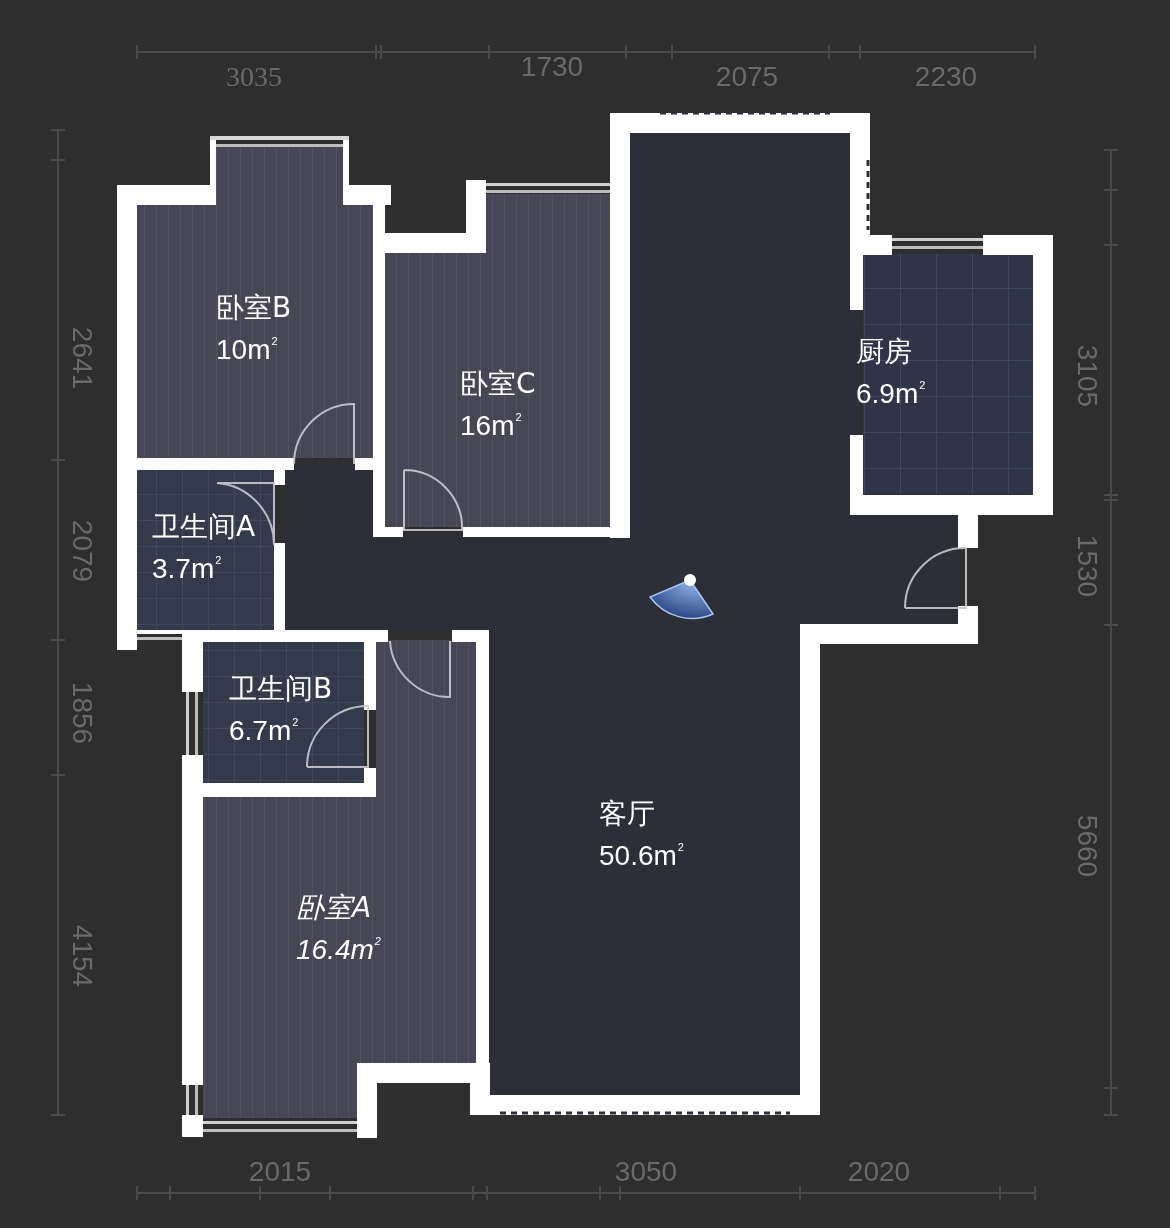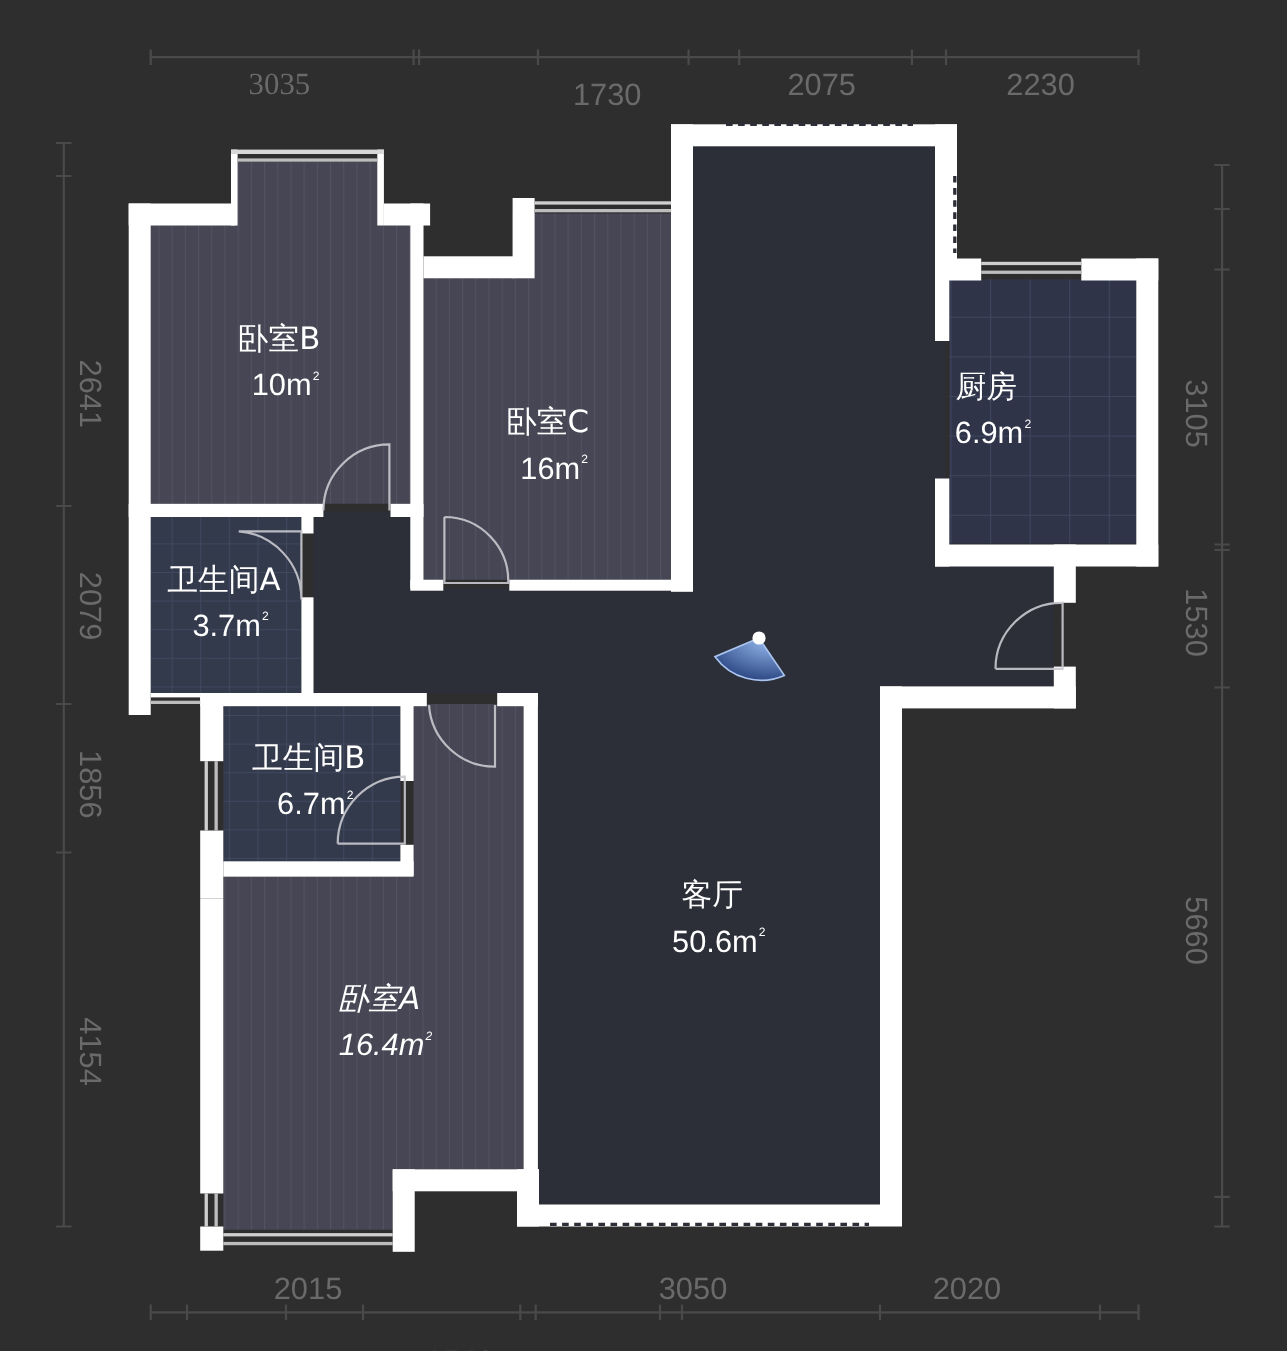--- a/index.html
+++ b/index.html
@@ -14,24 +14,23 @@
     position: absolute; color: #6a6a6b; font-size: 28px;
     font-family: "Liberation Sans", sans-serif; letter-spacing: 0px;
     white-space: nowrap; line-height: 1;
   }
   .dim.h { transform: translateX(-50%); }
   .dim.v { transform: translate(-50%, -50%) rotate(90deg); }
   .room-label {
     position: absolute; color: #ffffff; font-size: 28px; line-height: 1;
     white-space: nowrap;
     font-family: "DejaVu Sans", "Liberation Sans", sans-serif;
-    text-align: center;
   }
   .room-label .name { display: block; margin-bottom: 14px; }
-  .room-label .area { display: block; font-family: "Liberation Sans", sans-serif; font-size: 28px; margin-left: 12px; }
+  .room-label .area { display: block; font-family: "Liberation Sans", sans-serif; font-size: 28px; }
   .room-label .area sup { font-size: 11px; vertical-align: 14px; margin-left: 1px; }
 </style>
 </head>
 <body>
 
 <svg id="plan" width="1170" height="1228" viewBox="0 0 1170 1228">
   <defs>
     <pattern id="woodV" width="12" height="60" patternUnits="userSpaceOnUse">
       <rect width="12" height="60" fill="#464654"></rect>
       <line x1="0.5" y1="0" x2="0.5" y2="60" stroke="#525262" stroke-width="1"></line>
@@ -165,27 +164,27 @@
     <path d="M905 608 H966 V548 A60 60 0 0 0 905 608"></path>
   </g>
 
   <g>
     <path d="M690 580 L650 597 A52 52 0 0 0 713 614 Z" fill="url(#camGrad)" stroke="#a9c4ef" stroke-width="1.5"></path>
     <circle cx="690" cy="580" r="6" fill="#ffffff"></circle>
   </g>
 </svg>
 
 <div class="dim h" style="left:254px; top:63px;font-family:Liberation Serif, serif;">3035</div>
-<div class="dim h" style="left:552px; top:72px;">1730</div>
+<div class="dim h" style="left:552px; top:53px;">1730</div>
 <div class="dim h" style="left:747px; top:63px;">2075</div>
 <div class="dim h" style="left:946px; top:63px;">2230</div>
 
 <div class="dim h" style="left:280px; top:1158px;">2015</div>
 <div class="dim h" style="left:418px; top:1224px;">1540</div>
-<div class="dim h" style="left:630px; top:1158px;">3050</div>
+<div class="dim h" style="left:646px; top:1158px;">3050</div>
 <div class="dim h" style="left:879px; top:1158px;">2020</div>
 
 <div class="dim v" style="left:82px; top:358px;">2641</div>
 <div class="dim v" style="left:82px; top:551px;">2079</div>
 <div class="dim v" style="left:82px; top:713px;">1856</div>
 <div class="dim v" style="left:82px; top:956px;">4154</div>
 
 <div class="dim v" style="left:1087px; top:376px;">3105</div>
 <div class="dim v" style="left:1087px; top:566px;">1530</div>
 <div class="dim v" style="left:1087px; top:846px;">5660</div>

